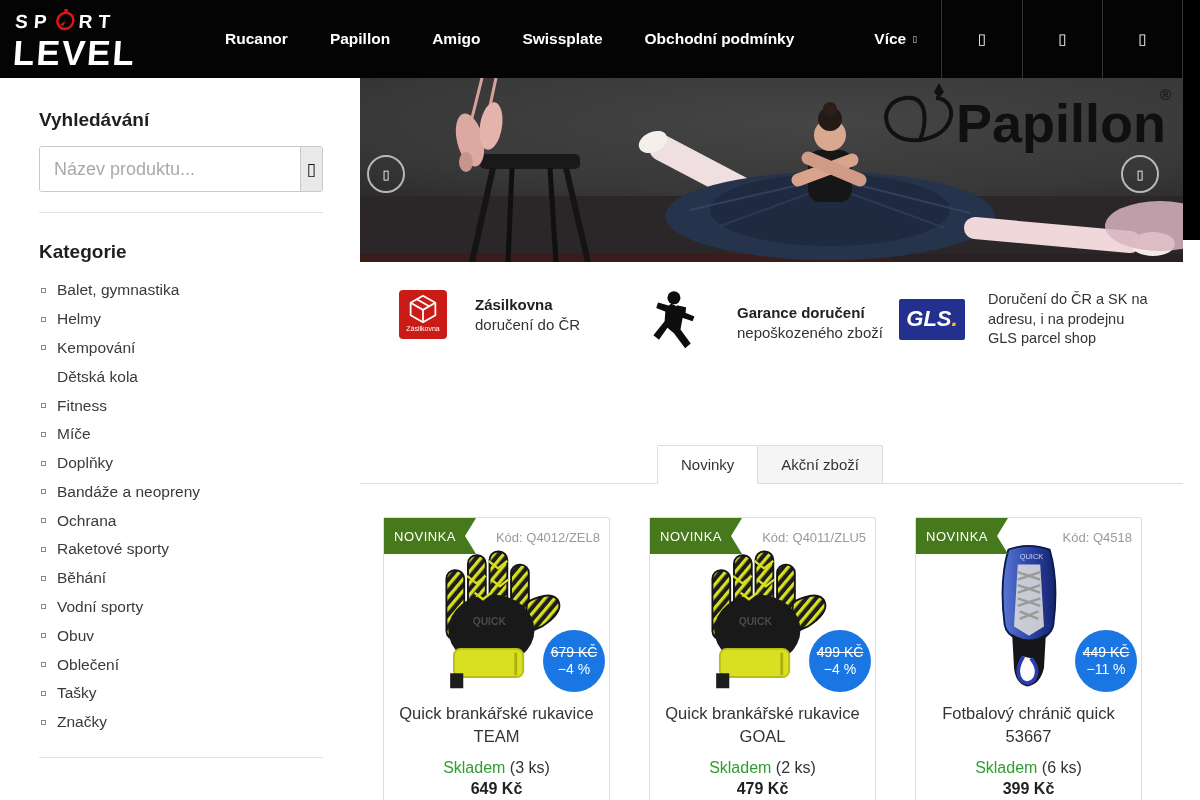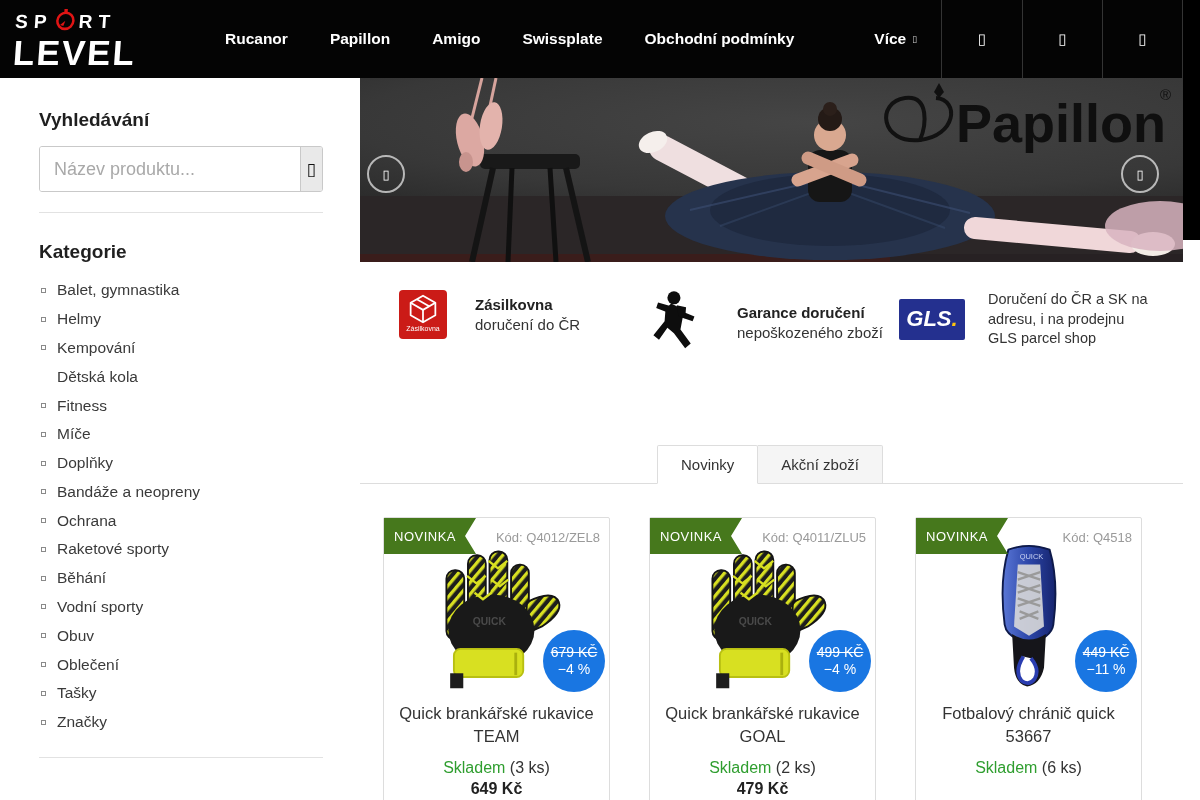--- a/index.html
+++ b/index.html
@@ -432,17 +432,18 @@
             <path d="M54 120 Q44 136 52 146 Q60 152 66 144 Q72 134 62 122 Z" fill="#fff"></path>
             <path d="M54 120 Q44 136 52 146 Q60 152 66 144 Q72 134 62 122" fill="none" stroke="#2a3db0" stroke-width="4"></path>
           </svg>
         </div>
         <div class="disc-badge">
           <span class="disc-old">449 KČ</span>
           <span>−11 %</span>
         </div>
         <div class="ptitle">Fotbalový chránič quick 53667</div>
         <div class="pstock"><span class="stock-green">Skladem</span><span> (6 ks)</span></div>
+        <div class="pprice">399 Kč</div>
       </div>
 
     </div>
   </div>
 </div>
 
 </body></html>

